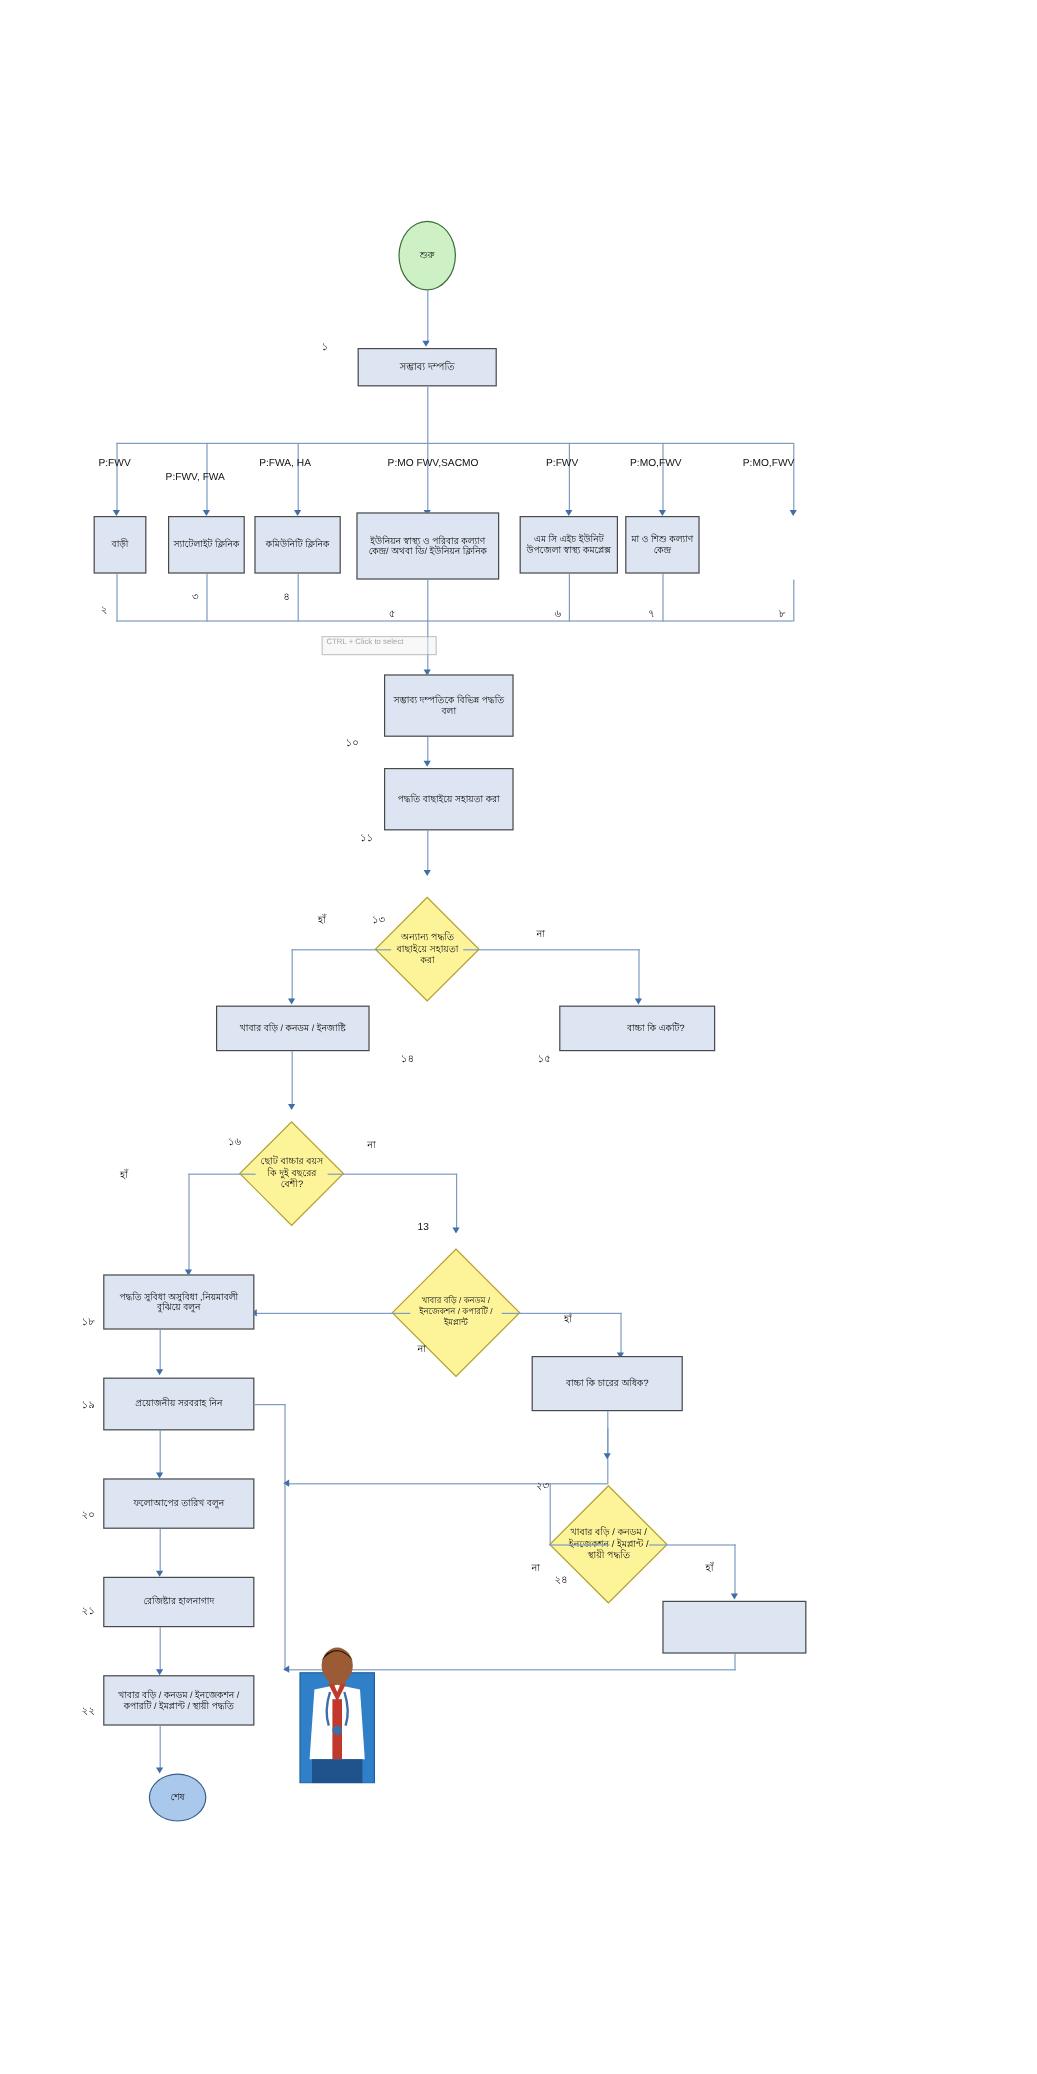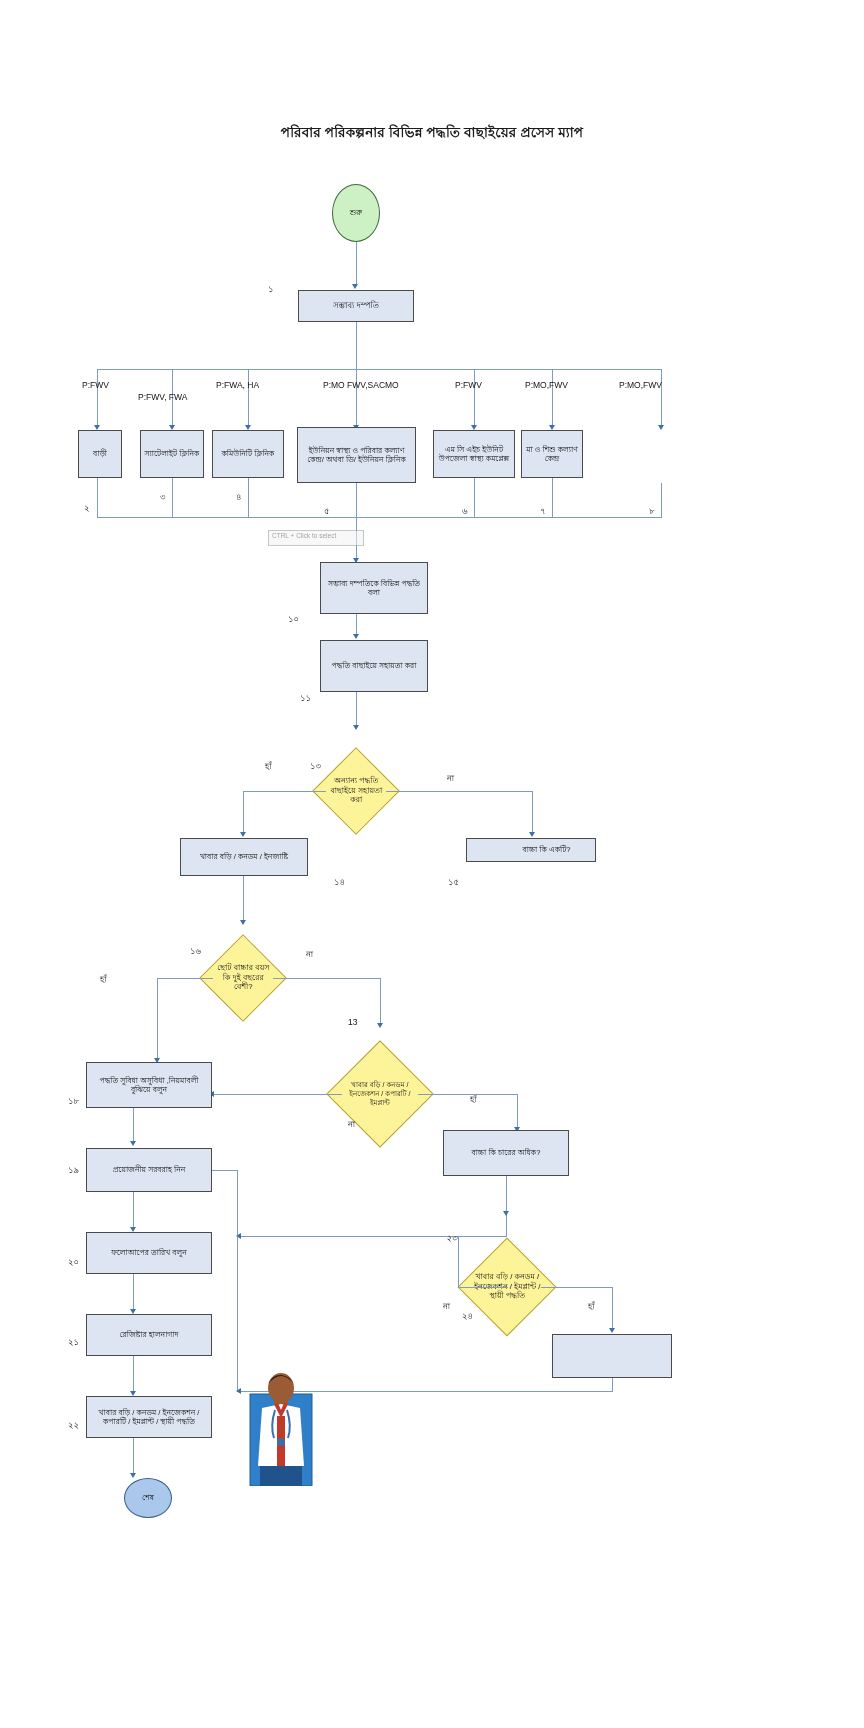--- a/index.html
+++ b/index.html
@@ -28,21 +28,20 @@
   .arw.l{border-top:3.4px solid transparent;border-bottom:3.4px solid transparent;border-right:5px solid #3f6fa8;}
   .tooltip{position:absolute;background:#f3f3f3;border:1px solid #9a9a9a;font-size:6.5px;
            color:#555;padding:1px 3px;opacity:.55;}
   .doctor{position:absolute;}
 </style>
 </head>
 <body>
 
 <div id="page">
 
-  <div class="title">পরিবার পরিকল্পনার বিভিন্ন পদ্ধতি বাছাইয়ের প্রসেস ম্যাপ</div>
 
   <div class="node term start" style="left:332px;top:184px;width:48px;height:58px;align-items:center;">
     <span>শুরু</span>
   </div>
   <div class="ln lnv" style="left:355.5px;top:242px;height:44px;"></div>
   <div class="arw d" style="left:352px;top:284px;"></div>
 
   <div class="num" style="left:268px;top:283px;">১</div>
   <div class="node proc big" style="left:298px;top:290px;width:116px;height:32px;">
     <span>সম্ভাব্য দম্পতি</span>
@@ -143,21 +142,21 @@
 
   <div class="ln lnh" style="left:386px;top:791px;width:147px;"></div>
   <div class="ln lnv" style="left:532px;top:791px;height:44px;"></div>
   <div class="arw d" style="left:528.5px;top:832px;"></div>
 
   <div class="node proc" style="left:180px;top:838px;width:128px;height:38px;">
     <span>খাবার বড়ি / কনডম / ইনজাষ্টি</span>
   </div>
   <div class="num" style="left:334px;top:876px;">১৪</div>
 
-  <div class="node proc" style="left:466px;top:838px;width:130px;height:24px;padding-left:34px;">
+  <div class="node proc" style="left:466px;top:838px;width:130px;height:38px;padding-left:34px;">
     <span>বাচ্চা কি একটি?</span>
   </div>
   <div class="num" style="left:448px;top:876px;">১৫</div>
 
   <div class="ln lnv" style="left:243px;top:876px;height:47px;"></div>
   <div class="arw d" style="left:239.5px;top:920px;"></div>
 
   <div class="num" style="left:190px;top:945px;">১৬</div>
   <div class="node dec" style="left:212px;top:947px;width:62px;height:62px;">
     <span>ছোট বাচ্চার বয়স কি দুই বছরের বেশী?</span>

